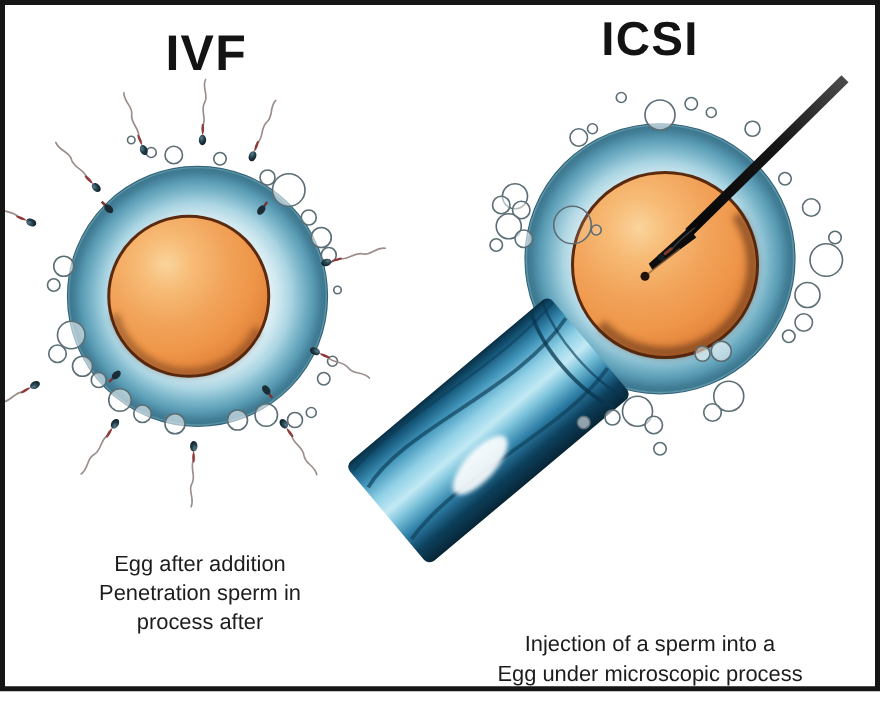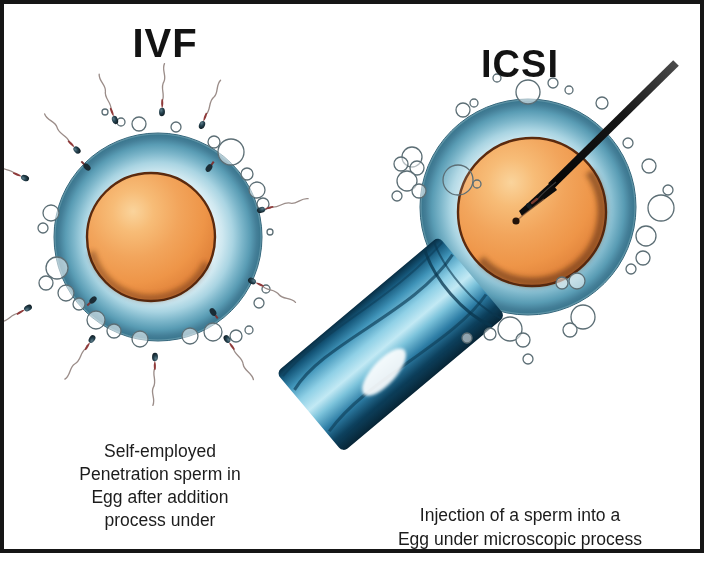--- a/index.html
+++ b/index.html
@@ -10,21 +10,21 @@
   .frame{
     position:absolute;left:0;top:0;width:704px;height:553px;
     border:4px solid #161616;box-sizing:border-box;pointer-events:none;z-index:5;
   }
   .art{position:absolute;left:0;top:0;z-index:1;}
   .panel-title{
     position:absolute;z-index:3;text-align:center;color:#131313;
     font-size:40px;font-weight:600;letter-spacing:1px;line-height:1.1;
   }
   .title-ivf{left:70px;top:8px;width:190px;margin-top:13px;}
-  .title-icsi{left:430px;top:12px;width:180px;font-size:38px;margin-top:32px;}
+  .title-icsi{left:430px;top:12px;width:180px;font-size:38px;}
   .caption{
     position:absolute;z-index:3;text-align:center;color:#1c1c1c;
     font-size:17.5px;line-height:23px;font-weight:400;
   }
   .caption-ivf{left:36px;top:440px;width:248px;}
   .caption-icsi{left:352px;top:456px;width:336px;line-height:24px;margin-top:47px;}
 </style>
 </head>
 <body>
 
@@ -251,24 +251,23 @@
       <circle cx="516" cy="221" r="3.6" fill="#241309"></circle>
     </g>
   </svg>
 
   <div class="frame"></div>
 
   <div class="panel-title title-ivf">IVF</div>
   <div class="panel-title title-icsi">ICSI</div>
 
   <div class="caption caption-ivf">
-    <div>Self-employed</div>
+    <div>Egg after addition</div>
     <div>Penetration sperm in</div>
-    <div>Egg after addition</div>
-    <div>process under</div>
+    <div>process after</div>
   </div>
 
   <div class="caption caption-icsi">
     <div>Injection of a sperm into a</div>
     <div>Egg under microscopic process</div>
   </div>
 
 </div>
 
 </body></html>

